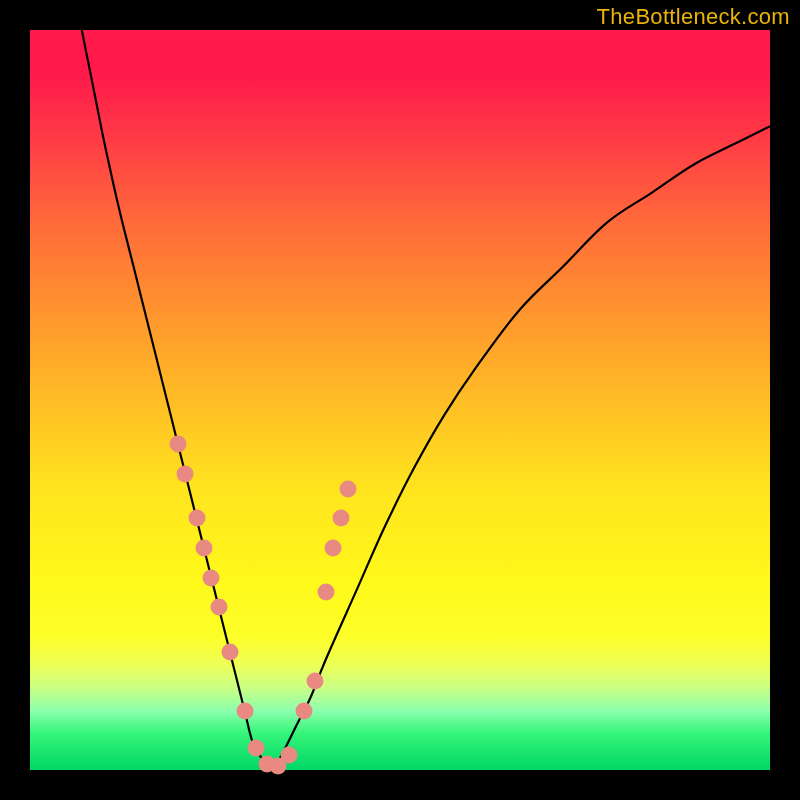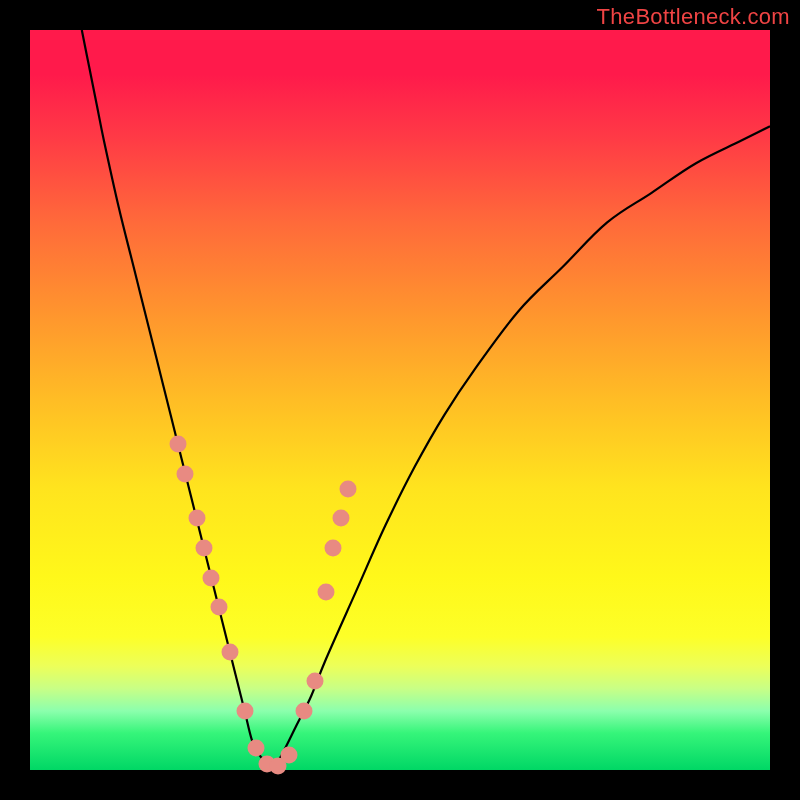--- a/index.html
+++ b/index.html
@@ -14,21 +14,21 @@
 #ffbd25 50%,
 #ffe41e 62%,
 #fff81a 74%,
 #fdff28 82%,
 #ecff5a 86%,
 #c8ff86 89%,
 #8cffad 92%,
 #36f57a 95%,
 #00d765 100%)}
 #curves{position:absolute;left:0;top:0;width:100%;height:100%}
-#watermark{position:absolute;right:10px;top:4px;color:#ef4444;font-size:22px;letter-spacing:.3px}
+#watermark{position:absolute;right:10px;top:4px;color:#eab308;font-size:22px;letter-spacing:.3px}
 .dot{position:absolute;width:17px;height:17px;border-radius:50%;background:#e88a82;transform:translate(-50%,-50%)}
 </style>
 </head>
 <body>
 
 <div id="stage">
   <div id="watermark">TheBottleneck.com</div>
   <div id="plot">
     <div id="gradient"></div>
     <svg id="curves" viewBox="0 0 740 740" preserveAspectRatio="none">

